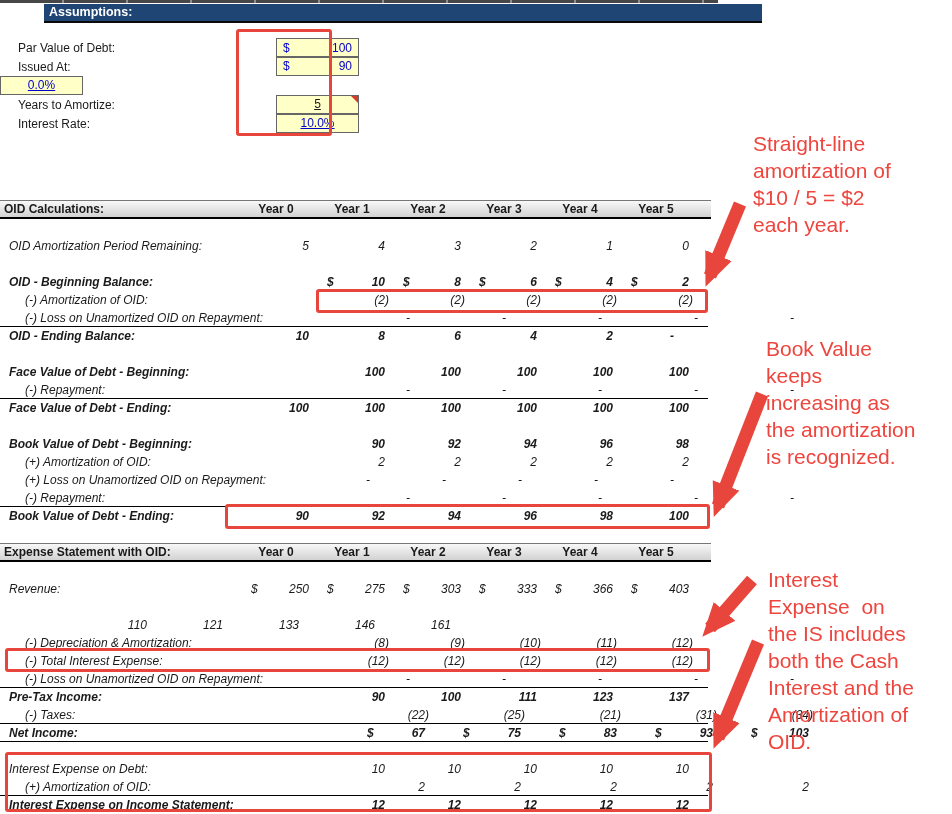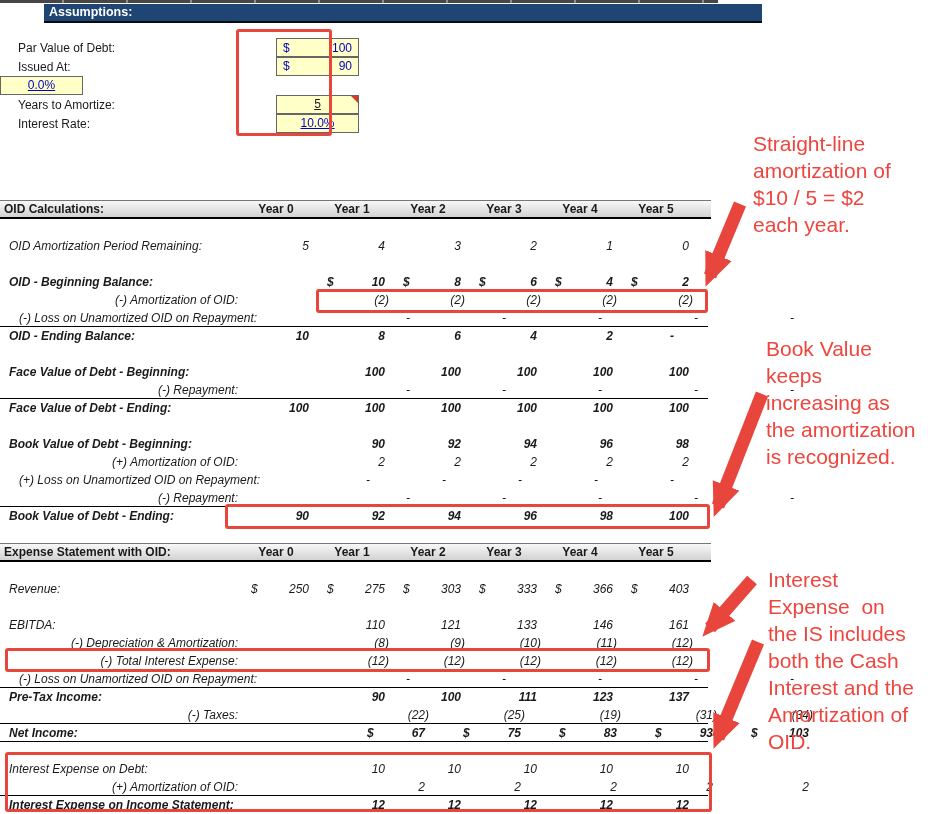--- a/index.html
+++ b/index.html
@@ -45,21 +45,21 @@
   .sec-header{display:flex;align-items:center;width:711px;height:19px;box-sizing:border-box;
     background:linear-gradient(var(--header-gray-top),var(--header-gray-bottom));
     border-top:1px solid #777;border-bottom:2px solid #000;font-weight:bold;font-size:12px;}
   .sec-title{width:238px;padding-left:4px;flex:none;white-space:nowrap;box-sizing:border-box;}
   .sec-header .col{width:76px;flex:none;text-align:center;}
   .trow{display:flex;height:18px;align-items:center;width:708px;box-sizing:border-box;font-size:12px;font-style:italic;}
   .trow.spacer{height:18px;}
   .trow.bb{border-bottom:1px solid #000;gap:20px;}
   .trow.bold{font-weight:bold;}
   .tlabel{width:238px;flex:none;padding-left:9px;white-space:nowrap;box-sizing:border-box;}
-  .trow.indent .tlabel{padding-left:19px;text-align:right;}
+  .trow.indent .tlabel{padding-left:25px;}
   .tcell{width:76px;flex:none;position:relative;display:flex;align-items:center;
     justify-content:flex-end;box-sizing:border-box;}
   .dsym{position:absolute;left:13px;}
   .tv{margin-right:5px;}
   .tv.paren{margin-right:1px;}
   .tv.dash{margin-right:20px;}
   
   .redbox{position:absolute;border:3px solid var(--red);border-radius:3px;
     box-sizing:border-box;pointer-events:none;}
   #rb-assumptions{left:236px;top:29px;width:96px;height:107px;}
@@ -429,21 +429,20 @@
           <span class="dsym">$</span>
           <span class="tv">366</span>
         </div>
         <div class="tcell">
           <span class="dsym">$</span>
           <span class="tv">403</span>
         </div>
       </div>
       <div class="trow spacer"></div>
       <div class="trow">
-        <div class="tlabel">EBITDA:</div>
         <div class="tcell"></div>
         <div class="tcell">
           <span class="tv">110</span>
         </div>
         <div class="tcell">
           <span class="tv">121</span>
         </div>
         <div class="tcell">
           <span class="tv">133</span>
         </div>
@@ -533,21 +532,21 @@
       <div class="trow bb indent">
         <div class="tlabel">(-) Taxes:</div>
         <div class="tcell"></div>
         <div class="tcell">
           <span class="tv paren">(22)</span>
         </div>
         <div class="tcell">
           <span class="tv paren">(25)</span>
         </div>
         <div class="tcell">
-          <span class="tv paren">(19)</span>
+          <span class="tv paren">(21)</span>
         </div>
         <div class="tcell">
           <span class="tv paren">(31)</span>
         </div>
         <div class="tcell">
           <span class="tv paren">(34)</span>
         </div>
       </div>
       <div class="trow bold bb">
         <div class="tlabel">Net Income:</div>

